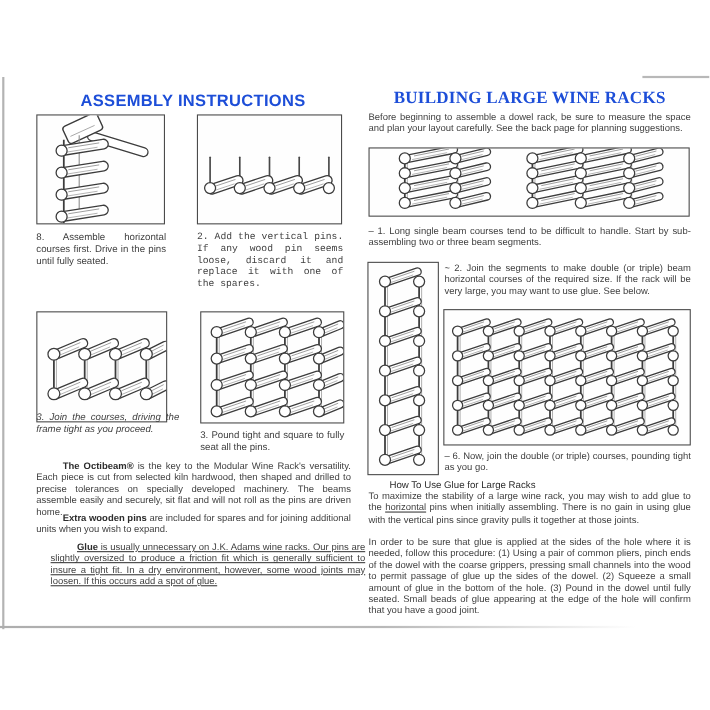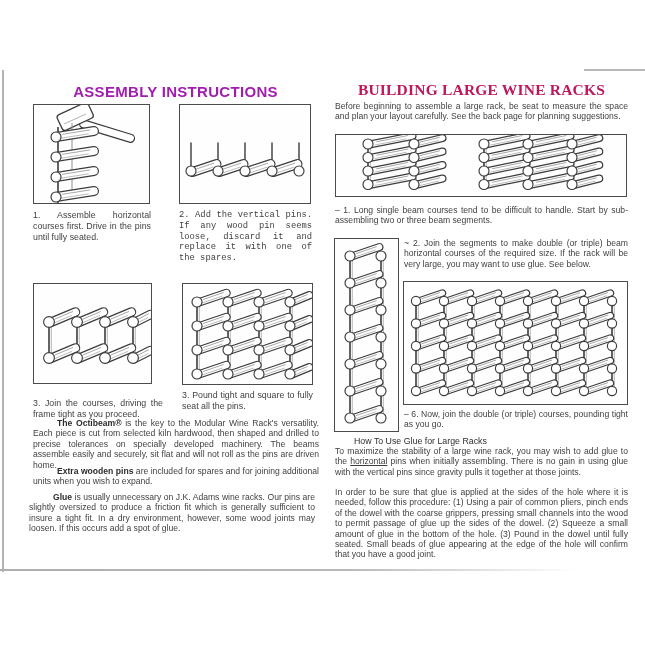--- a/index.html
+++ b/index.html
@@ -5,26 +5,26 @@
   html,body{margin:0;padding:0;}
   body{
     width:645px;height:645px;position:relative;background:#ffffff;
     font-family:"Liberation Sans", sans-serif;color:#3f3f3f;overflow:hidden;
   }
   .abs{position:absolute;}
   
   .edge{background:#9a9a9a;}
   
   .l-title{
-    font-weight:bold;font-size:15px;letter-spacing:.3px;color:#a21caf;
+    font-weight:bold;font-size:15px;letter-spacing:.3px;color:#1d4ed8;
     text-align:center;white-space:nowrap;
   }
   .r-title{
     font-family:"Liberation Serif", serif;font-weight:bold;font-size:15.5px;
-    letter-spacing:.2px;color:#be185d;text-align:center;white-space:nowrap;
+    letter-spacing:.2px;color:#1d4ed8;text-align:center;white-space:nowrap;
   }
   
   .cap{font-size:8.8px;line-height:10.8px;color:#3f3f3f;text-align:justify;}
   .body{font-size:8.6px;line-height:10.4px;color:#3f3f3f;text-align:justify;margin:0;}
   .body b{color:#2c2c2c;margin-left:24px;}
   .heading{font-size:8.8px;font-weight:normal;color:#2c2c2c;margin-left:19px;}
   u{text-decoration:underline;}
   
   .fig{border:1px solid #4b4b4b;background:#fefefe;box-sizing:border-box;}
   .fig svg{display:block;}
@@ -101,21 +101,21 @@
         <line x1="96.38" y1="68.04" x2="114.14" y2="62.12" stroke="#ababab" stroke-width="0.8"></line>
         <circle cx="11" cy="66" r="5" fill="#fff" stroke="#3c3c3c" stroke-width="1.15"></circle>
         <circle cx="38" cy="66" r="5" fill="#fff" stroke="#3c3c3c" stroke-width="1.15"></circle>
         <circle cx="65" cy="66" r="5" fill="#fff" stroke="#3c3c3c" stroke-width="1.15"></circle>
         <circle cx="92" cy="66" r="5" fill="#fff" stroke="#3c3c3c" stroke-width="1.15"></circle>
         <circle cx="119" cy="66" r="5" fill="#fff" stroke="#3c3c3c" stroke-width="1.15"></circle>
       </g>
     </svg>
 </div>
 
-<div class="abs cap" style="left:33px;top:210px;width:118px;">1. Assemble horizontal courses first. Drive in the pins until fully seated.</div>
+<div class="abs cap" style="left:33px;top:210px;width:118px;">8. Assemble horizontal courses first. Drive in the pins until fully seated.</div>
 <div class="abs cap" style="left:179px;top:210px;width:133px;font-family:Liberation Mono, monospace;">2. Add the vertical pins. If any wood pin seems loose, discard it and replace it with one of the spares.</div>
 
 <div class="abs fig" style="left:33px;top:283px;width:119px;height:101px;">
   <svg width="117" height="99" viewBox="0 0 117 99">
       <g>
         <line x1="15" y1="38" x2="15" y2="74" stroke="#3c3c3c" stroke-width="1.6"></line>
         <line x1="17.3" y1="40" x2="17.3" y2="72" stroke="#a5a5a5" stroke-width="0.8"></line>
         <line x1="43" y1="38" x2="43" y2="74" stroke="#3c3c3c" stroke-width="1.6"></line>
         <line x1="45.3" y1="40" x2="45.3" y2="72" stroke="#a5a5a5" stroke-width="0.8"></line>
         <line x1="71" y1="38" x2="71" y2="74" stroke="#3c3c3c" stroke-width="1.6"></line>
@@ -270,32 +270,32 @@
         <circle cx="76" cy="66" r="5" fill="#fff" stroke="#3c3c3c" stroke-width="1.15"></circle>
         <circle cx="107" cy="66" r="5" fill="#fff" stroke="#3c3c3c" stroke-width="1.15"></circle>
         <circle cx="14" cy="90" r="5" fill="#fff" stroke="#3c3c3c" stroke-width="1.15"></circle>
         <circle cx="45" cy="90" r="5" fill="#fff" stroke="#3c3c3c" stroke-width="1.15"></circle>
         <circle cx="76" cy="90" r="5" fill="#fff" stroke="#3c3c3c" stroke-width="1.15"></circle>
         <circle cx="107" cy="90" r="5" fill="#fff" stroke="#3c3c3c" stroke-width="1.15"></circle>
       </g>
     </svg>
 </div>
 
-<div class="abs cap" style="left:33px;top:398px;width:130px;">3. Join the courses, driving the frame tight as you proceed.</div>
+<div class="abs cap" style="left:33px;top:374px;width:130px;font-style:italic;">3. Join the courses, driving the frame tight as you proceed.</div>
 <div class="abs cap" style="left:182px;top:390px;width:131px;">3. Pound tight and square to fully seat all the pins.</div>
 
 <p class="abs body" style="left:33px;top:418px;width:286px;"><b>The Octibeam®</b><span> is the key to the Modular Wine Rack's versatility. Each piece is cut from selected kiln hardwood, then shaped and drilled to precise tolerances on specially developed machinery. The beams assemble easily and securely, sit flat and will not roll as the pins are driven home.</span></p>
 
 <p class="abs body" style="left:33px;top:466px;width:286px;"><b>Extra wooden pins</b><span> are included for spares and for joining additional units when you wish to expand.</span></p>
 
-<p class="abs body" style="left:29px;top:492px;width:286px;"><b>Glue</b><span> is usually unnecessary on J.K. Adams wine racks. Our pins are slightly oversized to produce a friction fit which is generally sufficient to insure a tight fit. In a dry environment, however, some wood joints may loosen. If this occurs add a spot of glue.</span></p>
+<p class="abs body" style="left:46px;top:492px;width:286px;text-decoration:underline;"><b>Glue</b><span> is usually unnecessary on J.K. Adams wine racks. Our pins are slightly oversized to produce a friction fit which is generally sufficient to insure a tight fit. In a dry environment, however, some wood joints may loosen. If this occurs add a spot of glue.</span></p>
 
 <div class="abs r-title" style="left:335px;top:81px;width:293px;">BUILDING LARGE WINE RACKS</div>
 
-<p class="abs body" style="left:335px;top:101px;width:293px;">Before beginning to assemble a large rack, be seat to measure the space and plan your layout carefully. See the back page for planning suggestions.</p>
+<p class="abs body" style="left:335px;top:101px;width:293px;">Before beginning to assemble a dowel rack, be sure to measure the space and plan your layout carefully. See the back page for planning suggestions.</p>
 
 <div class="abs fig" style="left:335px;top:134px;width:292px;height:63px;">
   <svg class="abs" style="left:8px;top:0;" width="130" height="61" viewBox="0 0 130 61">
       <g>
         <line x1="24" y1="9" x2="24" y2="22.5" stroke="#3c3c3c" stroke-width="1.6"></line>
         <line x1="26.3" y1="11" x2="26.3" y2="20.5" stroke="#a5a5a5" stroke-width="0.8"></line>
         <line x1="24" y1="22.5" x2="24" y2="36" stroke="#3c3c3c" stroke-width="1.6"></line>
         <line x1="26.3" y1="24.5" x2="26.3" y2="34" stroke="#a5a5a5" stroke-width="0.8"></line>
         <line x1="24" y1="36" x2="24" y2="49.5" stroke="#3c3c3c" stroke-width="1.6"></line>
         <line x1="26.3" y1="38" x2="26.3" y2="47.5" stroke="#a5a5a5" stroke-width="0.8"></line>

